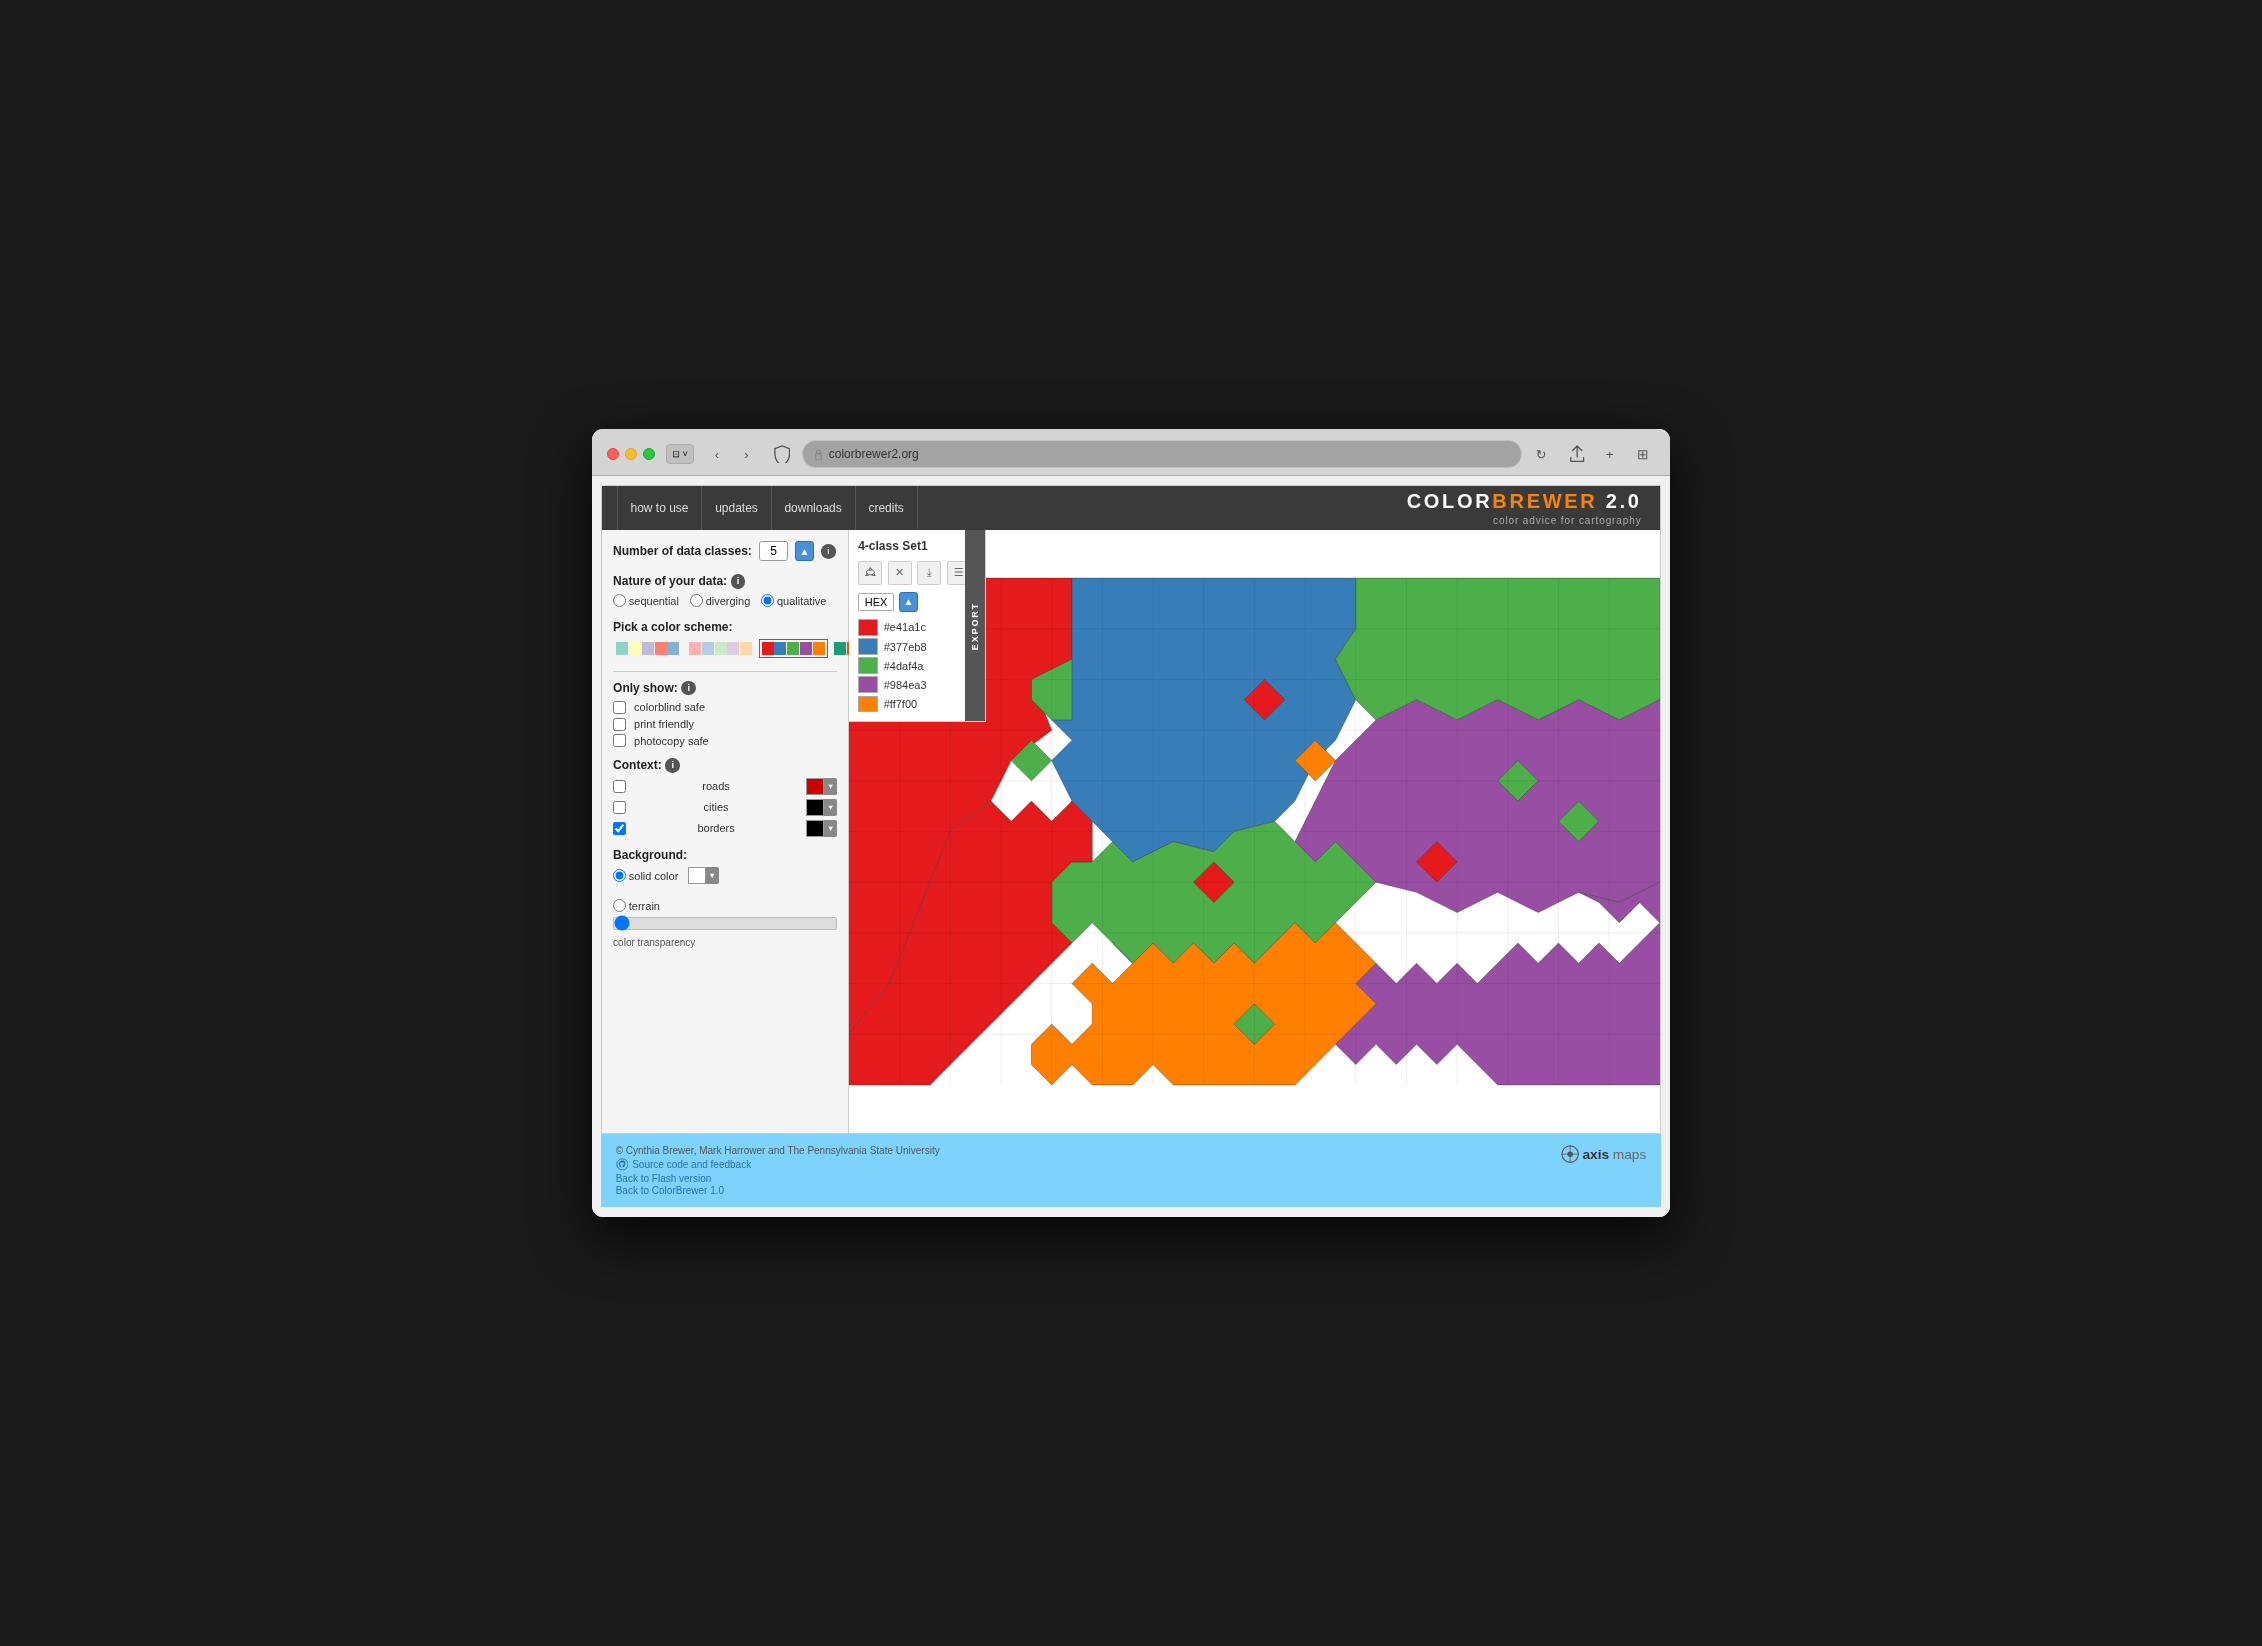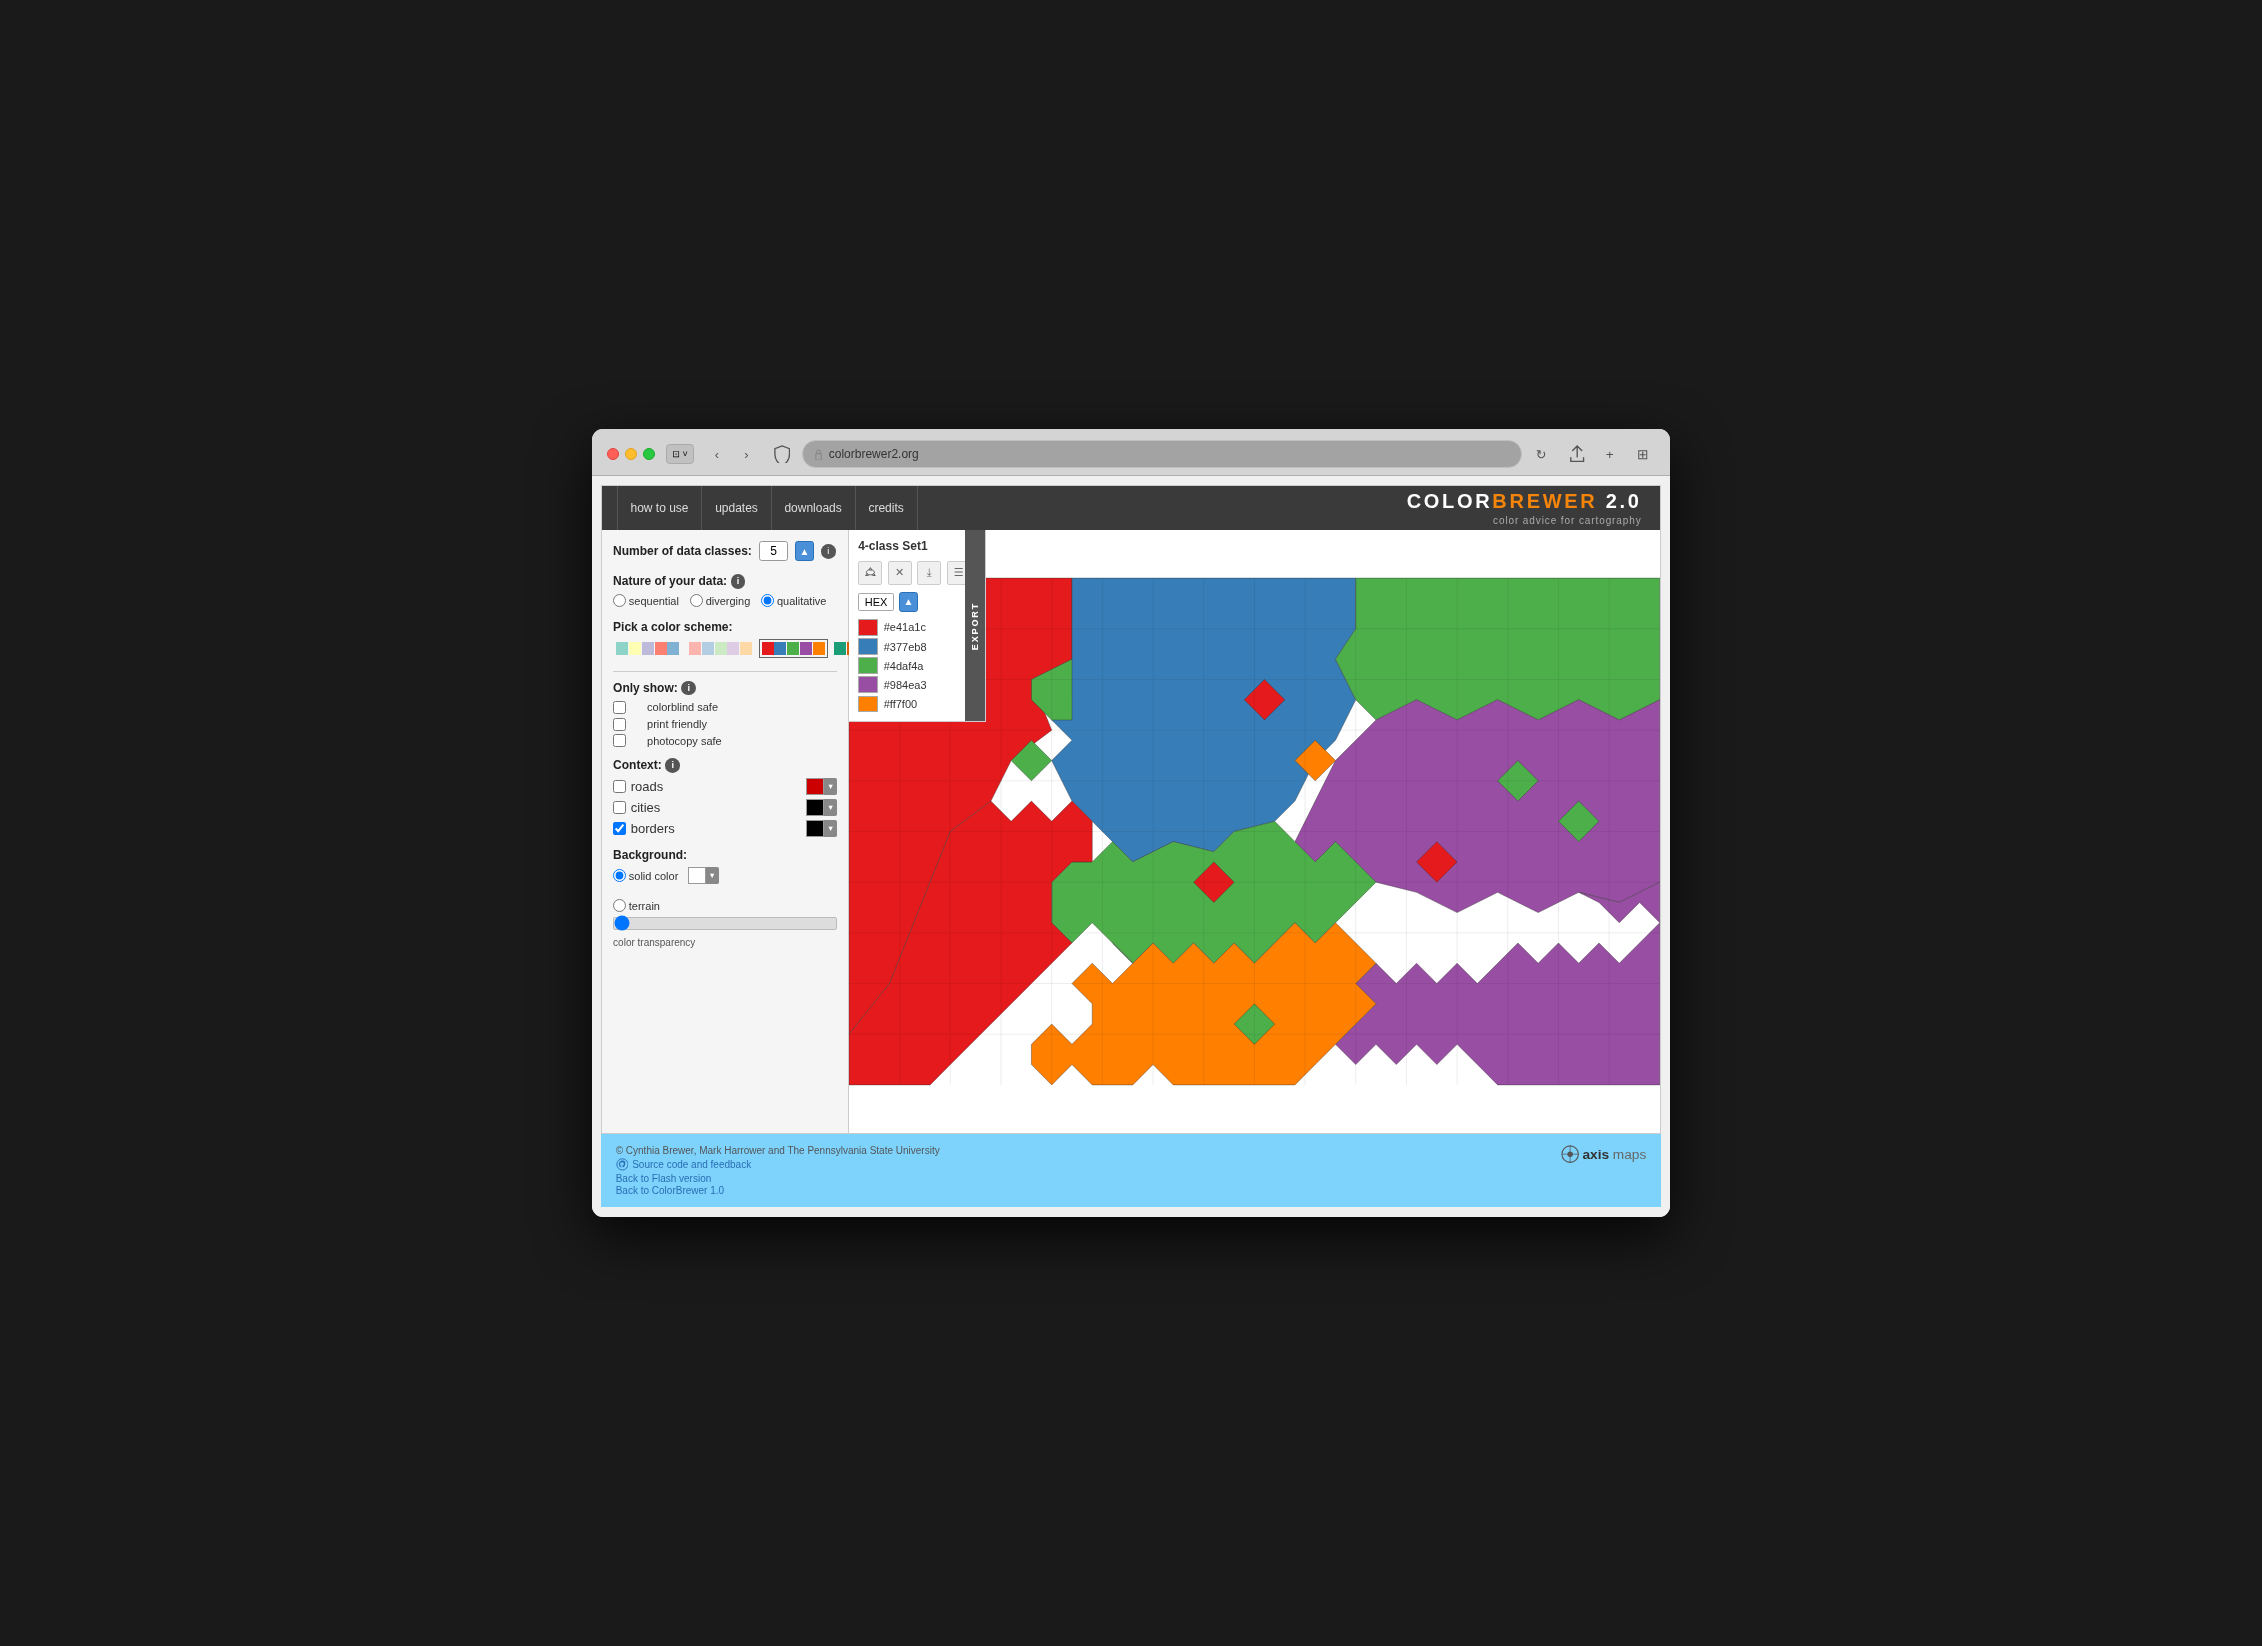--- a/index.html
+++ b/index.html
@@ -306,42 +306,43 @@
       border: 1.8px solid transparent;
     }
 
     .swatch-group.selected {
       border: 1.8px solid #666;
     }
 
     .checkbox-item {
       display: flex;
       align-items: center;
-      gap: 21px;
+      gap: 8px;
       margin-bottom: 3.7px;
       font-size: 11px;
       color: #333;
       cursor: pointer;
     }
 
     .context-section {
       margin-top: 11px;
     }
 
     .context-row {
       display: flex;
       align-items: center;
       gap: 4.6px;
       margin-bottom: 4.6px;
     }
 
     .context-label {
-      font-size: 13px;
+      font-size: 11px;
       color: #333;
       flex: 1;
+      text-align: center;
     }
 
     .color-swatch-small {
       width: 18.3px;
       height: 16.4px;
       border: 0.9px solid #999;
       cursor: pointer;
     }
 
     .dropdown-arrow {

